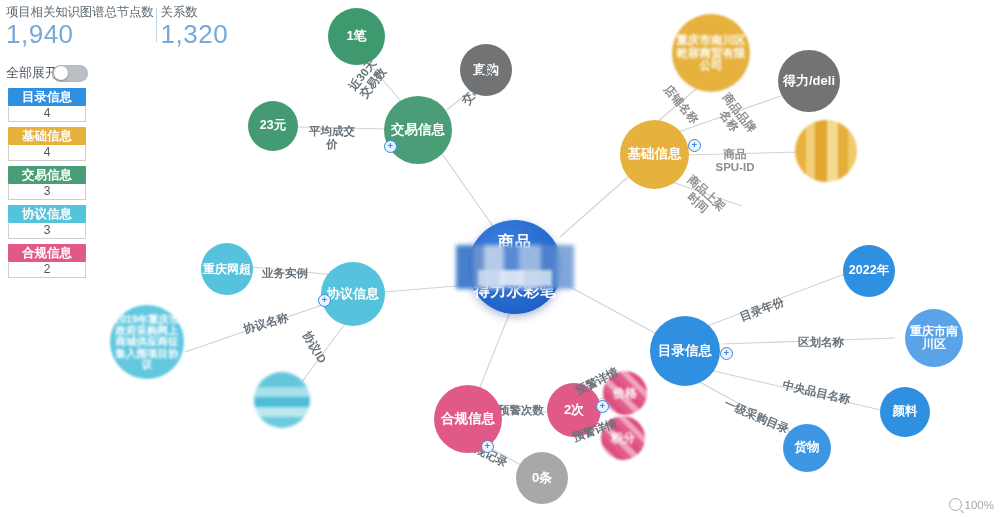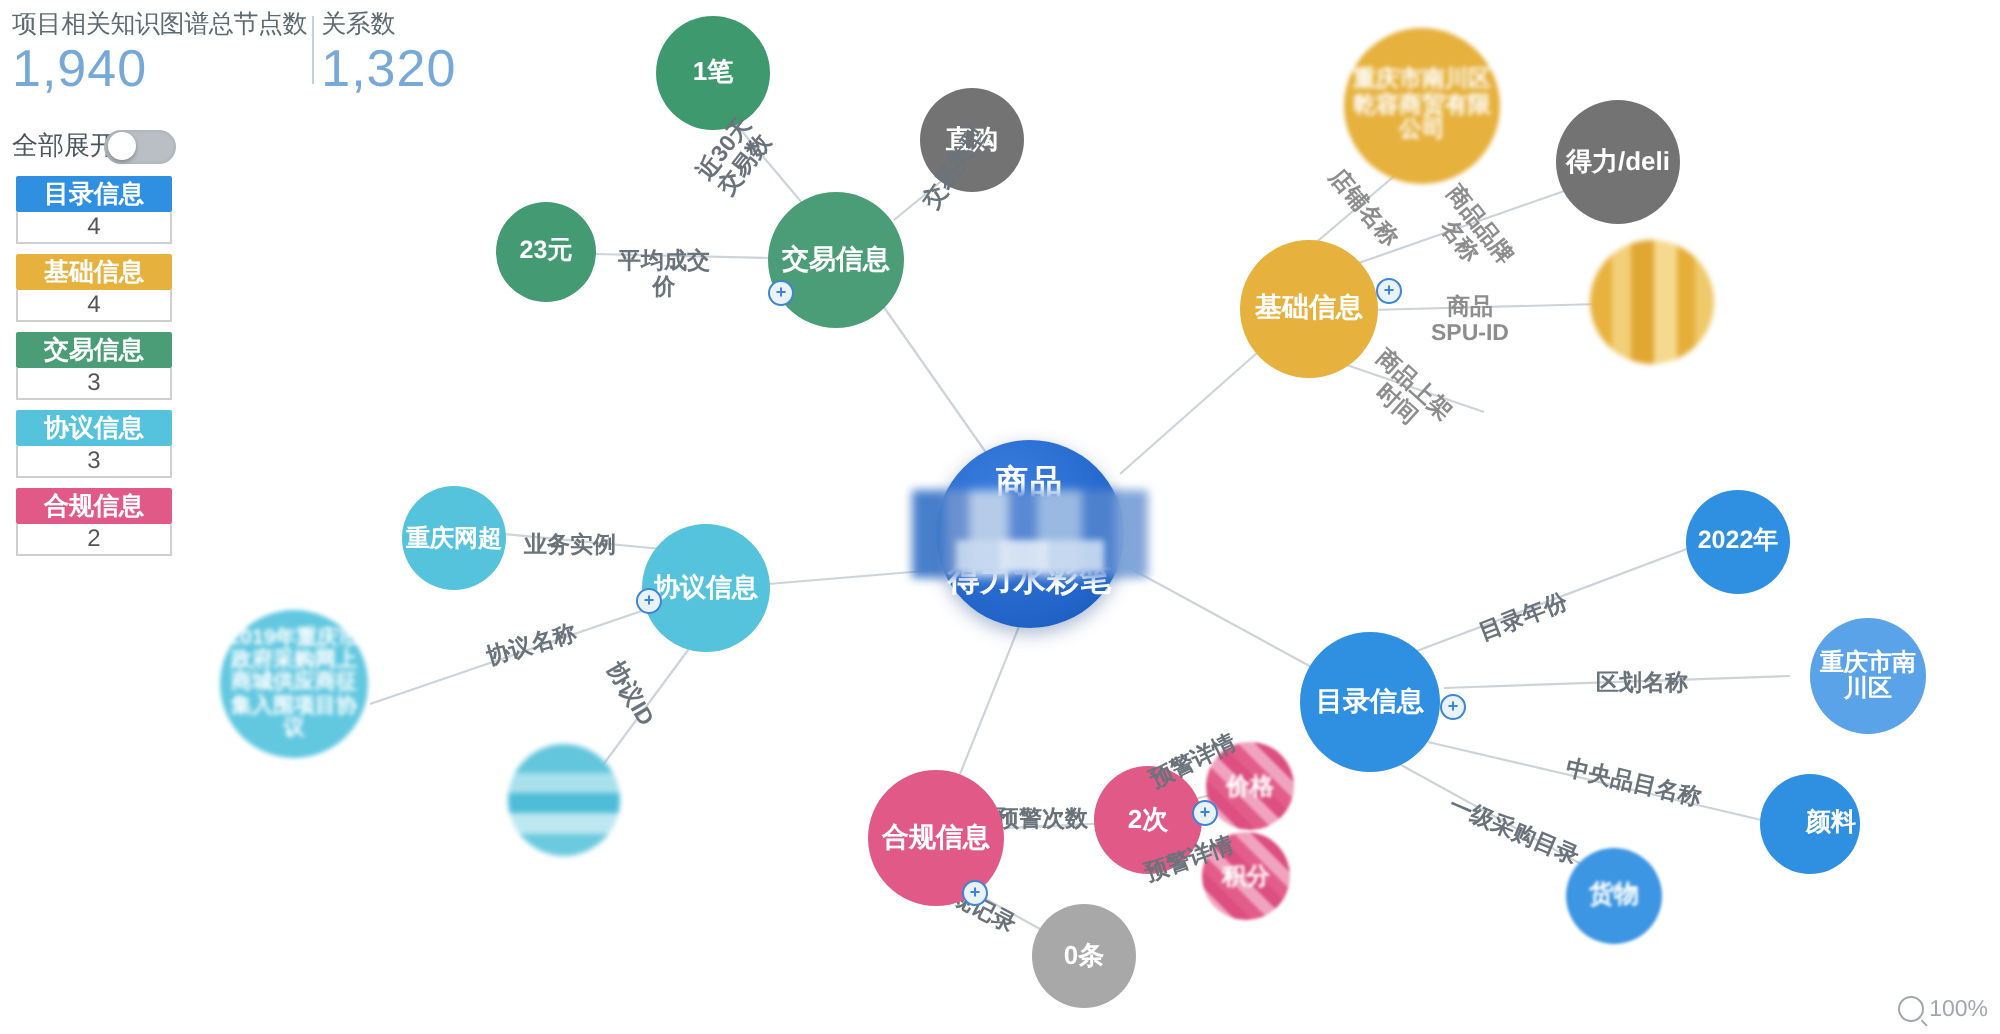--- a/index.html
+++ b/index.html
@@ -314,21 +314,21 @@
     <span>目录信息</span>
   </div>
   <div class="plus-badge" style="left:720px; top:347px;">+</div>
 
   <div class="node" style="left:843px; top:245px; width:52px; height:52px; background:#2f8fe0; font-size:12.5px;">
     <span>2022年</span>
   </div>
   <div class="node" style="left:905px; top:309px; width:58px; height:58px; background:#5aa3e8; font-size:12px;">
     <span>重庆市南川区</span>
   </div>
-  <div class="node" style="left:880px; top:387px; width:50px; height:50px; background:#2f8fe0; font-size:12.5px;justify-content:flex-end;">
+  <div class="node" style="left:880px; top:387px; width:50px; height:50px; background:#2f8fe0; font-size:12.5px;">
     <span>颜料</span>
   </div>
   <div class="node node-soft-blur" style="left:783px; top:424px; width:48px; height:48px; background:#3d96e3; font-size:12.5px;">
     <span>货物</span>
   </div>
 
   <div class="edge-label" style="left:739px; top:303px; transform:rotate(-21deg);">目录年份</div>
   <div class="edge-label" style="left:798px; top:336px;"><span>区划名称</span></div>
   <div class="edge-label" style="left:782px; top:386px; transform:rotate(13deg);">中央品目名称</div>
   <div class="edge-label" style="left:722px; top:410px; transform:rotate(23deg);">一级采购目录</div>

